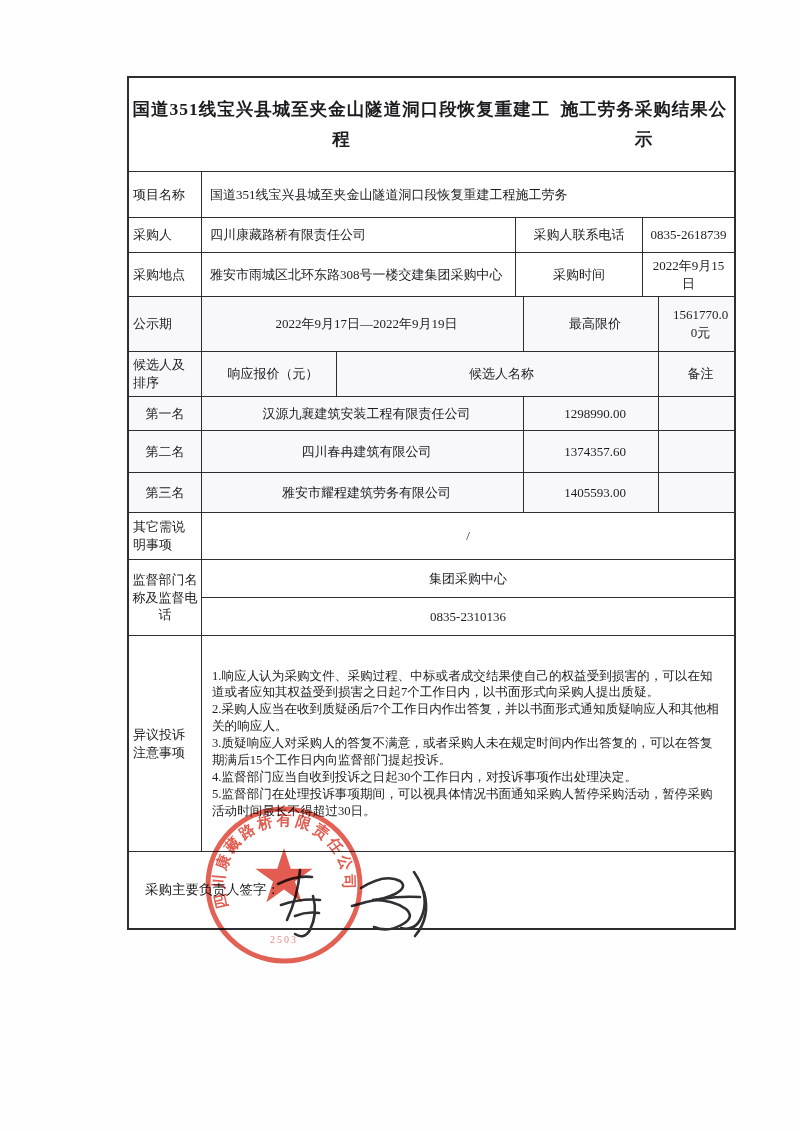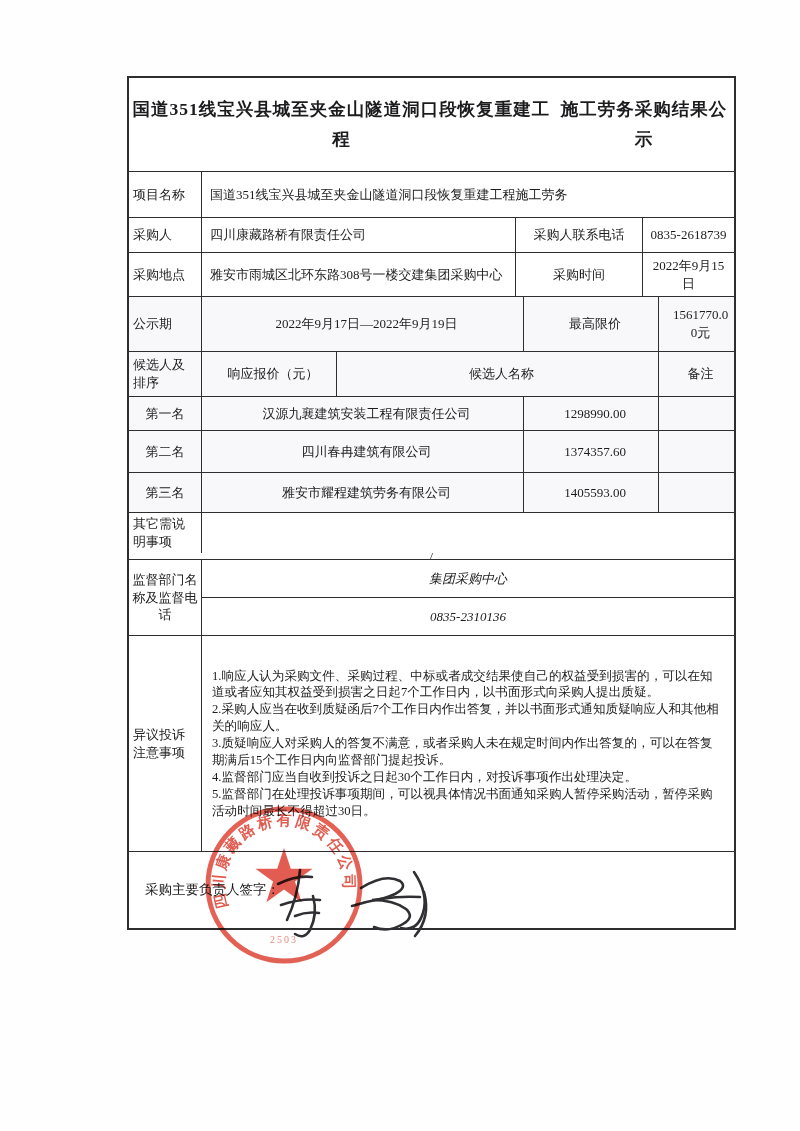--- a/index.html
+++ b/index.html
@@ -37,23 +37,23 @@
   .title-cell{flex:1;flex-direction:row;justify-content:center;text-align:center;
     font-weight:bold;font-size:17.5px;letter-spacing:1px;line-height:1.7;border-right:none;}
   .r-project{height:46px;}
   .r-buyer{height:35px;}
   .r-location{height:44px;}
   .r-period{height:55px;}
   .r-chead{height:45px;}
   .r-c1{height:34px;}
   .r-c2{height:42px;}
   .r-c3{height:40px;}
-  .r-other{height:47px;flex-direction:column;}
+  .r-other{height:47px;}
   .r-superv{height:76px;}
-  .superv-stack{flex:1;display:flex;flex-direction:column;border-right:none;padding:0;align-items:stretch;font-style:italic;}
+  .superv-stack{flex:1;display:flex;flex-direction:column;border-right:none;padding:0;align-items:stretch;}
   .superv-sub{flex:1;display:flex;align-items:center;justify-content:center;text-align:center;
     box-sizing:border-box;font-size:13px;}
   .superv-sub:first-child{border-bottom:1px solid #2e2e30;}
   .r-objection{height:216px;}
   .objection-body{flex:1;flex-direction:column;align-items:flex-start;justify-content:center;
     padding:6px 10px;border-right:none;font-size:12.6px;line-height:1.34;}
   .objection-body div{margin:0;}
   .r-sign{height:76px;border-bottom:none;}
   .sign-cell{flex:1;border-right:none;padding-left:16px;font-size:13.5px;}
   .tint{background:rgba(124,124,186,0.05);gap:8px;}

